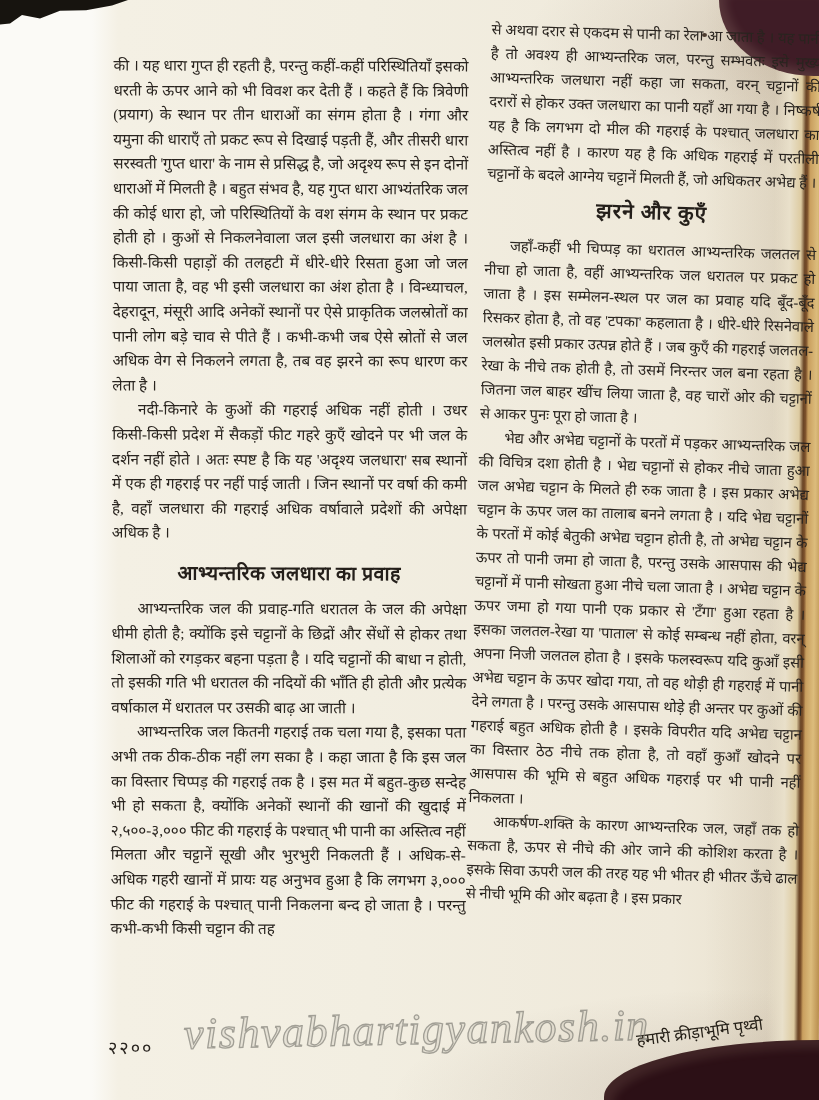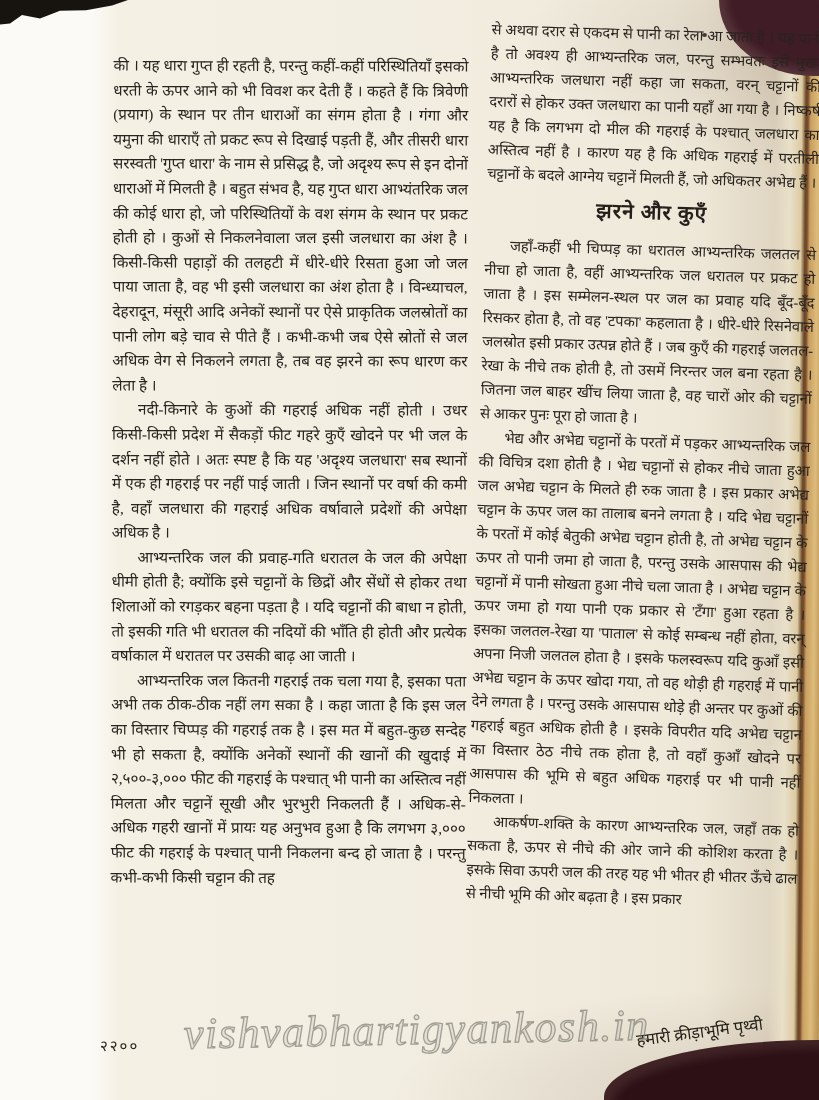--- a/index.html
+++ b/index.html
@@ -74,22 +74,22 @@
     font-size:14.7px;line-height:24.0px;
     transform:rotate(1.7deg);transform-origin:165px 500px;
   }
   .heading{
     margin:16px 0 11px 0;text-align:center;
     font-size:19.5px;font-weight:bold;letter-spacing:0.5px;color:#241f1a;
   }
   .col-right .heading{margin:10px 0 14px 0;font-size:20.5px;letter-spacing:1px;}
   
   .pagenum{
-    position:absolute;left:100px;top:1035px;z-index:4;
-    font-size:15px;color:#2a2520;letter-spacing:2px;
+    position:absolute;left:108px;top:1035px;z-index:4;
+    font-size:18px;color:#2a2520;letter-spacing:2px;
   }
   .watermark{
     position:absolute;left:184px;top:1004px;z-index:5;white-space:nowrap;
     font-style:italic;font-size:44px;letter-spacing:1.5px;
     color:rgba(120,118,110,0.10);
     -webkit-text-stroke:1.3px rgba(122,120,112,0.65);
     transform:rotate(-1.1deg);
   }
   .running-footer{
     position:absolute;left:638px;top:1028px;z-index:4;white-space:nowrap;
@@ -105,20 +105,21 @@
   <div class="shading"></div>
   <div class="book-edge"></div>
   <div class="corner tr"></div>
   <div class="corner br"></div>
   <div class="torn-corner"></div>
   <div class="speck"></div>
 
   <div class="col col-left">
     <p>की । यह धारा गुप्त ही रहती है, परन्तु कहीं-कहीं परिस्थितियाँ इसको धरती के ऊपर आने को भी विवश कर देती हैं । कहते हैं कि त्रिवेणी (प्रयाग) के स्थान पर तीन धाराओं का संगम होता है । गंगा और यमुना की धाराएँ तो प्रकट रूप से दिखाई पड़ती हैं, और तीसरी धारा सरस्वती 'गुप्त धारा' के नाम से प्रसिद्ध है, जो अदृश्य रूप से इन दोनों धाराओं में मिलती है । बहुत संभव है, यह गुप्त धारा आभ्यंतरिक जल की कोई धारा हो, जो परिस्थितियों के वश संगम के स्थान पर प्रकट होती हो । कुओं से निकलनेवाला जल इसी जलधारा का अंश है । किसी-किसी पहाड़ों की तलहटी में धीरे-धीरे रिसता हुआ जो जल पाया जाता है, वह भी इसी जलधारा का अंश होता है । विन्ध्याचल, देहरादून, मंसूरी आदि अनेकों स्थानों पर ऐसे प्राकृतिक जलस्रोतों का पानी लोग बड़े चाव से पीते हैं । कभी-कभी जब ऐसे स्रोतों से जल अधिक वेग से निकलने लगता है, तब वह झरने का रूप धारण कर लेता है ।</p>
     <p class="ind">नदी-किनारे के कुओं की गहराई अधिक नहीं होती । उधर किसी-किसी प्रदेश में सैकड़ों फीट गहरे कुएँ खोदने पर भी जल के दर्शन नहीं होते । अतः स्पष्ट है कि यह 'अदृश्य जलधारा' सब स्थानों में एक ही गहराई पर नहीं पाई जाती । जिन स्थानों पर वर्षा की कमी है, वहाँ जलधारा की गहराई अधिक वर्षावाले प्रदेशों की अपेक्षा अधिक है ।</p>
+    <div class="heading">आभ्यन्तरिक जलधारा का प्रवाह</div>
     <p class="ind">आभ्यन्तरिक जल की प्रवाह-गति धरातल के जल की अपेक्षा धीमी होती है; क्योंकि इसे चट्टानों के छिद्रों और सेंधों से होकर तथा शिलाओं को रगड़कर बहना पड़ता है । यदि चट्टानों की बाधा न होती, तो इसकी गति भी धरातल की नदियों की भाँति ही होती और प्रत्येक वर्षाकाल में धरातल पर उसकी बाढ़ आ जाती ।</p>
     <p class="ind">आभ्यन्तरिक जल कितनी गहराई तक चला गया है, इसका पता अभी तक ठीक-ठीक नहीं लग सका है । कहा जाता है कि इस जल का विस्तार चिप्पड़ की गहराई तक है । इस मत में बहुत-कुछ सन्देह भी हो सकता है, क्योंकि अनेकों स्थानों की खानों की खुदाई में २,५००-३,००० फीट की गहराई के पश्चात् भी पानी का अस्तित्व नहीं मिलता और चट्टानें सूखी और भुरभुरी निकलती हैं । अधिक-से-अधिक गहरी खानों में प्रायः यह अनुभव हुआ है कि लगभग ३,००० फीट की गहराई के पश्चात् पानी निकलना बन्द हो जाता है । परन्तु कभी-कभी किसी चट्टान की तह</p>
   </div>
 
   <div class="col col-right">
     <p>से अथवा दरार से एकदम से पानी का रेला आ जाता है । यह पानी है तो अवश्य ही आभ्यन्तरिक जल, परन्तु सम्भवतः इसे मुख्य आभ्यन्तरिक जलधारा नहीं कहा जा सकता, वरन् चट्टानों की दरारों से होकर उक्त जलधारा का पानी यहाँ आ गया है । निष्कर्ष यह है कि लगभग दो मील की गहराई के पश्चात् जलधारा का अस्तित्व नहीं है । कारण यह है कि अधिक गहराई में परतीली चट्टानों के बदले आग्नेय चट्टानें मिलती हैं, जो अधिकतर अभेद्य हैं ।</p>
     <div class="heading">झरने और कुएँ</div>
     <p class="ind">जहाँ-कहीं भी चिप्पड़ का धरातल आभ्यन्तरिक जलतल से नीचा हो जाता है, वहीं आभ्यन्तरिक जल धरातल पर प्रकट हो जाता है । इस सम्मेलन-स्थल पर जल का प्रवाह यदि बूँद-बूँद रिसकर होता है, तो वह 'टपका' कहलाता है । धीरे-धीरे रिसनेवाले जलस्रोत इसी प्रकार उत्पन्न होते हैं । जब कुएँ की गहराई जलतल-रेखा के नीचे तक होती है, तो उसमें निरन्तर जल बना रहता है । जितना जल बाहर खींच लिया जाता है, वह चारों ओर की चट्टानों से आकर पुनः पूरा हो जाता है ।</p>
     <p class="ind">भेद्य और अभेद्य चट्टानों के परतों में पड़कर आभ्यन्तरिक जल की विचित्र दशा होती है । भेद्य चट्टानों से होकर नीचे जाता हुआ जल अभेद्य चट्टान के मिलते ही रुक जाता है । इस प्रकार अभेद्य चट्टान के ऊपर जल का तालाब बनने लगता है । यदि भेद्य चट्टानों के परतों में कोई बेतुकी अभेद्य चट्टान होती है, तो अभेद्य चट्टान के ऊपर तो पानी जमा हो जाता है, परन्तु उसके आसपास की भेद्य चट्टानों में पानी सोखता हुआ नीचे चला जाता है । अभेद्य चट्टान के ऊपर जमा हो गया पानी एक प्रकार से 'टँगा' हुआ रहता है । इसका जलतल-रेखा या 'पाताल' से कोई सम्बन्ध नहीं होता, वरन् अपना निजी जलतल होता है । इसके फलस्वरूप यदि कुआँ इसी अभेद्य चट्टान के ऊपर खोदा गया, तो वह थोड़ी ही गहराई में पानी देने लगता है । परन्तु उसके आसपास थोड़े ही अन्तर पर कुओं की गहराई बहुत अधिक होती है । इसके विपरीत यदि अभेद्य चट्टान का विस्तार ठेठ नीचे तक होता है, तो वहाँ कुआँ खोदने पर आसपास की भूमि से बहुत अधिक गहराई पर भी पानी नहीं निकलता ।</p>
     <p class="ind">आकर्षण-शक्ति के कारण आभ्यन्तरिक जल, जहाँ तक हो सकता है, ऊपर से नीचे की ओर जाने की कोशिश करता है । इसके सिवा ऊपरी जल की तरह यह भी भीतर ही भीतर ऊँचे ढाल से नीची भूमि की ओर बढ़ता है । इस प्रकार</p>

